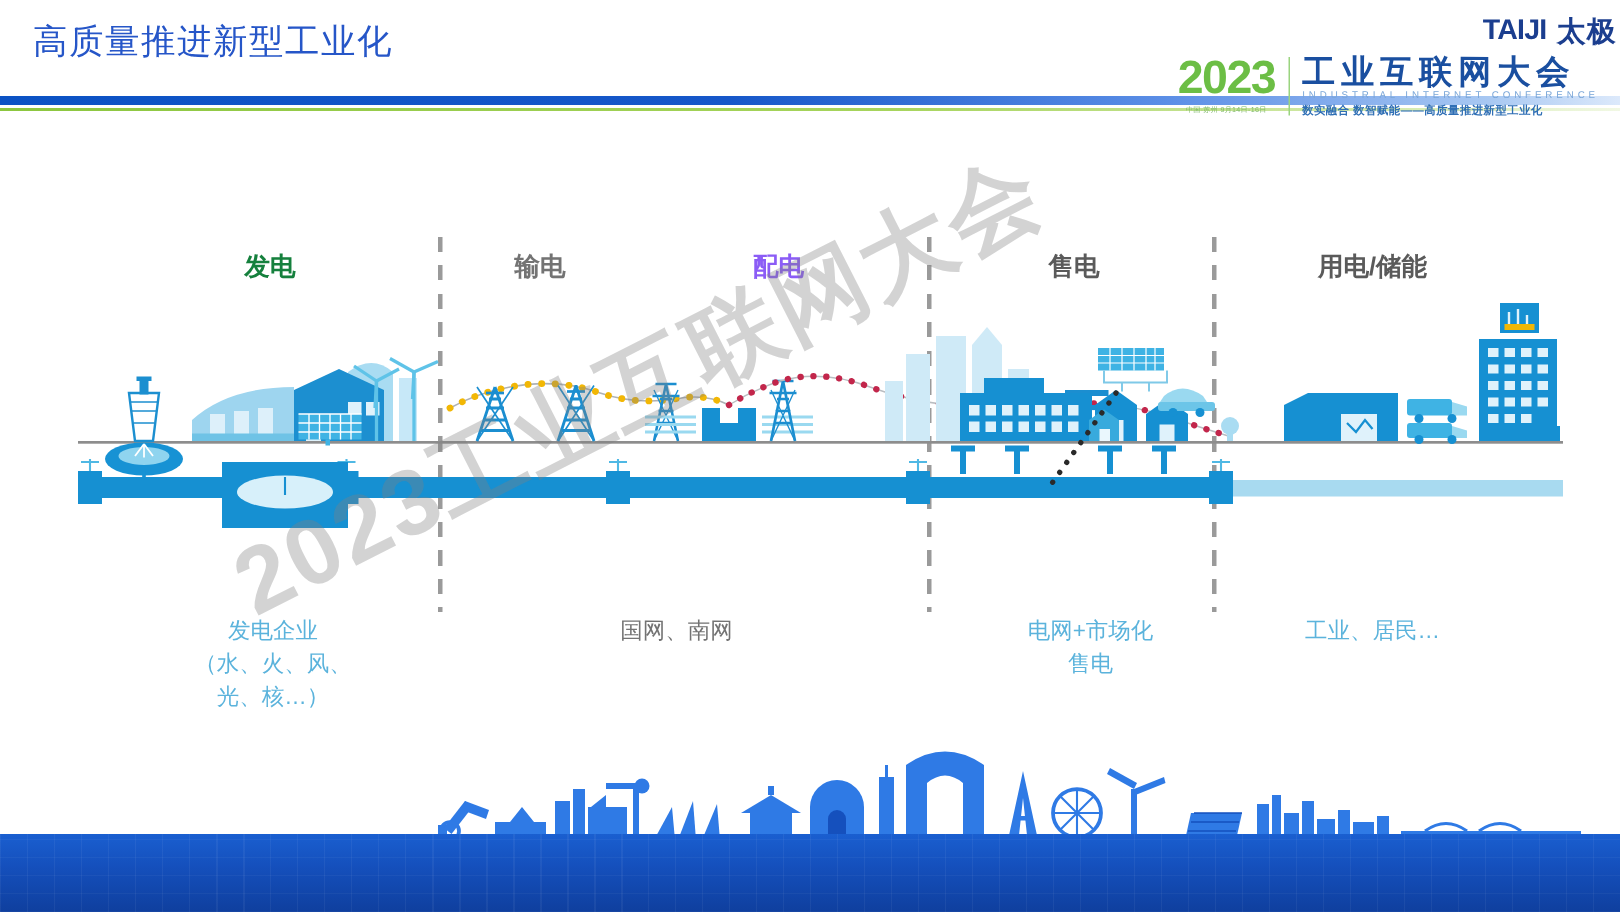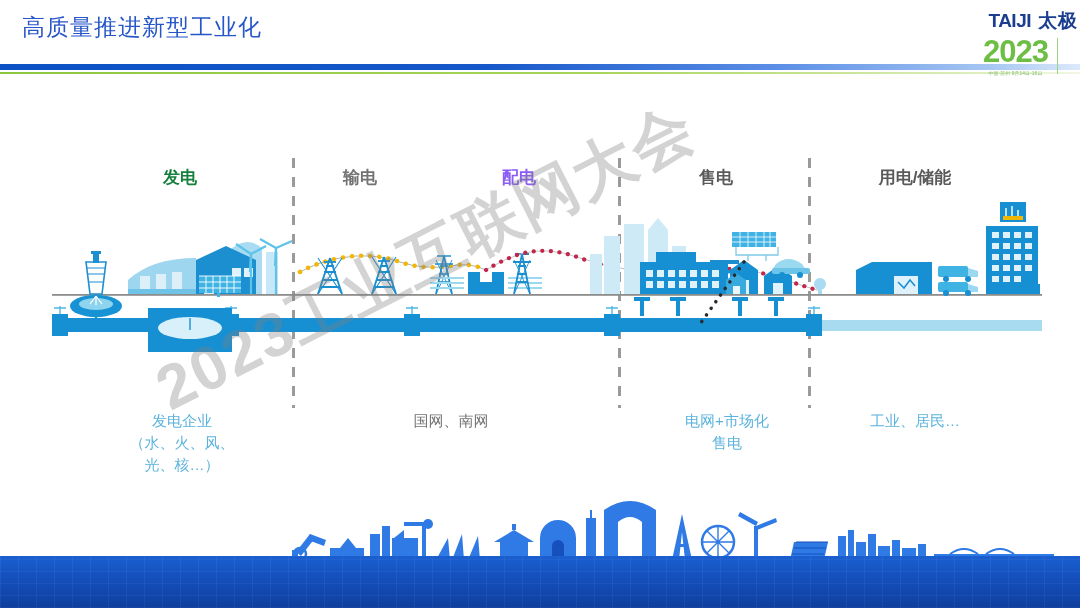--- a/index.html
+++ b/index.html
@@ -120,20 +120,25 @@
     <span class="en">TAIJI</span>
     <span class="cn">太极</span>
   </div>
 
   <div class="conf">
     <div class="year-block">
       <div class="year">2023</div>
       <div class="place">中国·苏州  9月14日-16日</div>
     </div>
     <div class="divider"></div>
+    <div class="right-block">
+      <div class="cn-title">工业互联网大会</div>
+      <div class="en-title">INDUSTRIAL INTERNET CONFERENCE</div>
+      <div class="slogan">数实融合  数智赋能——高质量推进新型工业化</div>
+    </div>
   </div>
 
   <div id="dividers">
       <div class="divider-v" style="left: 292px;"></div>
       <div class="divider-v" style="left: 618px;"></div>
       <div class="divider-v" style="left: 808px;"></div>
     </div>
 
   <div id="stage-labels">
       <div class="stage-label" style="left: 180px; color: #15803d;">发电</div>

